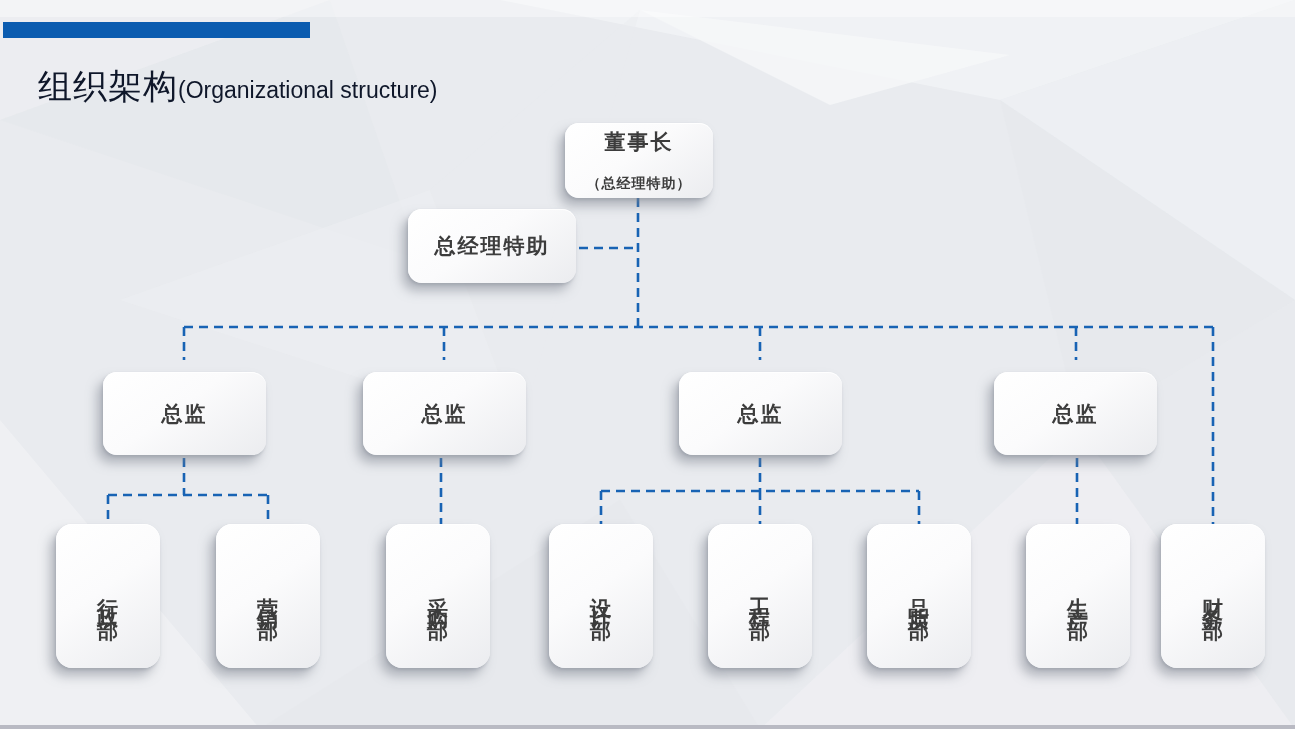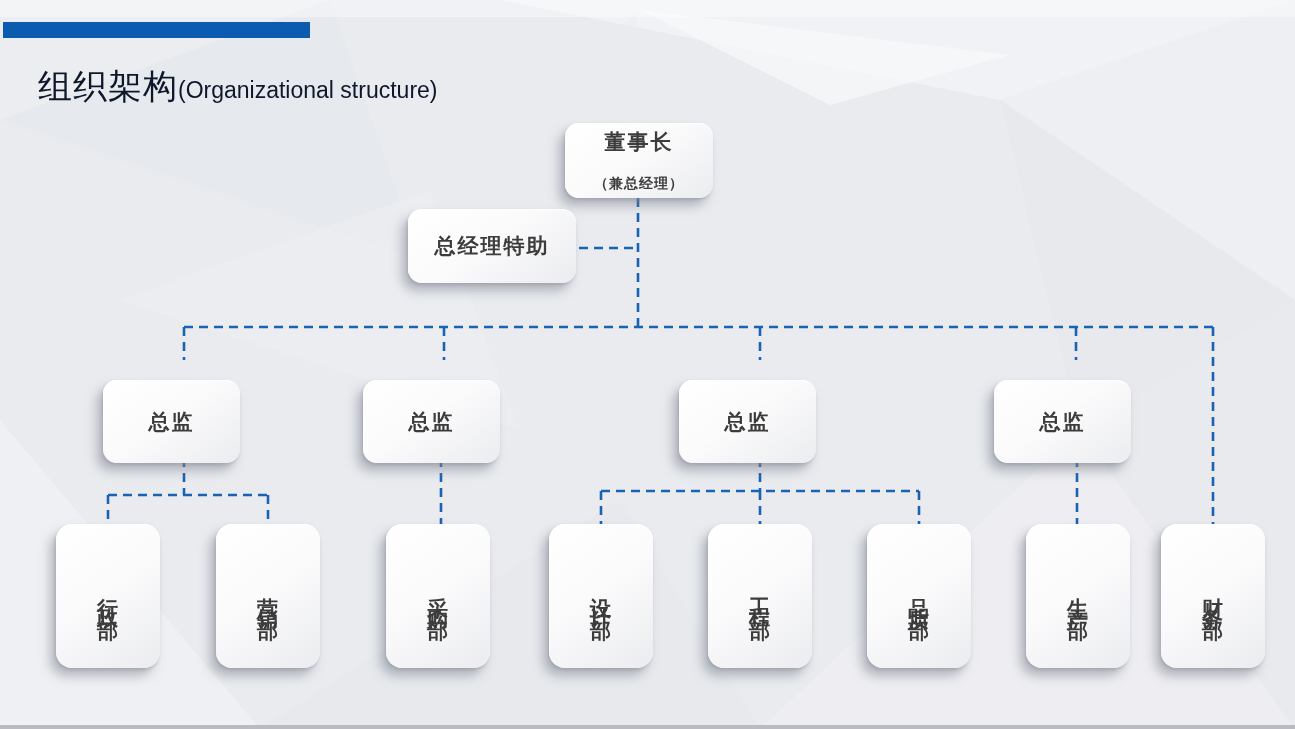--- a/index.html
+++ b/index.html
@@ -95,21 +95,21 @@
   }
   .node-sub {
     font-size: 14px;
     font-weight: bold;
     margin-top: 3px;
     letter-spacing: 1px;
   }
   .chairman  { left: 565px; top: 123px; width: 148px; height: 75px; }
   .assistant { left: 408px; top: 209px; width: 168px; height: 74px; }
 
-  .director { top: 380px; width: 137px; height: 83px; }
+  .director { top: 372px; width: 163px; height: 83px; }
   .director-0 { left: 103px; }
   .director-1 { left: 363px; }
   .director-2 { left: 679px; }
   .director-3 { left: 994px; }
 
   .dept { top: 524px; width: 104px; height: 144px; border-radius: 16px; }
   .dept-0 { left: 56px; }
   .dept-1 { left: 216px; }
   .dept-2 { left: 386px; }
   .dept-3 { left: 549px; }
@@ -179,21 +179,21 @@
     <path d="M601 491 H919"></path>
     <path d="M601 491 V524"></path>
     <path d="M760 491 V524"></path>
     <path d="M919 491 V524"></path>
 
     <path d="M1077 443 V524"></path>
   </svg>
 
   <div class="node chairman">
     <div class="node-title">董事长</div>
-    <div class="node-sub">（兼总经理）</div>
+    <div class="node-sub">（总经理特助）</div>
   </div>
 
   <div class="node assistant">
     <div class="node-title">总经理特助</div>
   </div>
 
   <div class="node director director-0">
     <div class="node-title">总监</div>
   </div>
   <div class="node director director-1">

